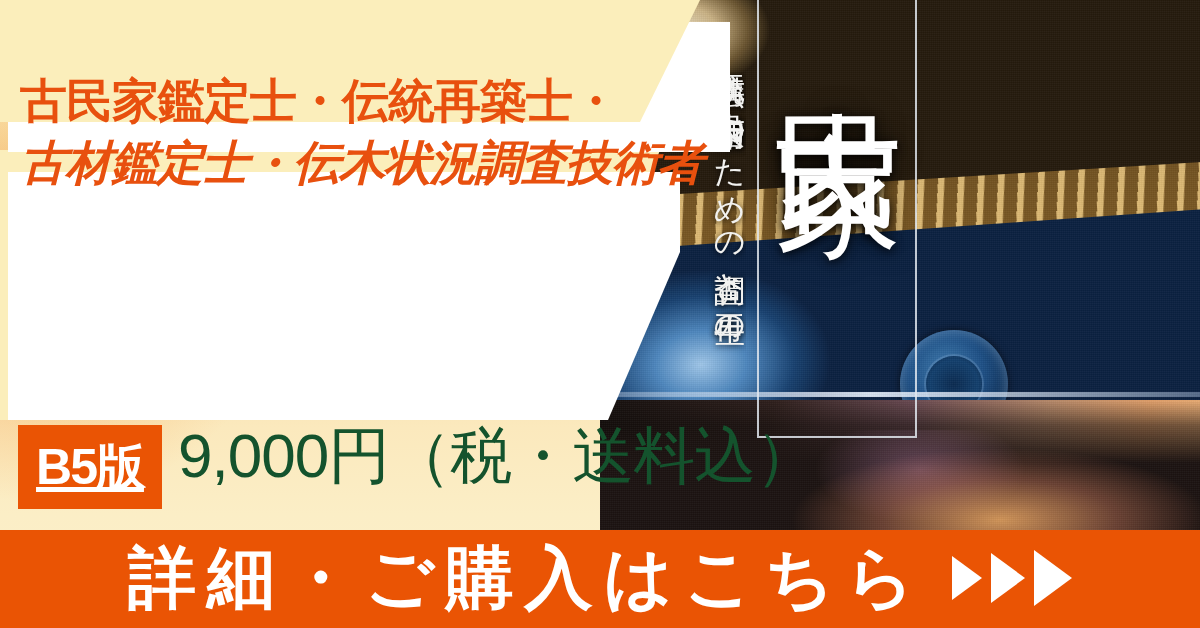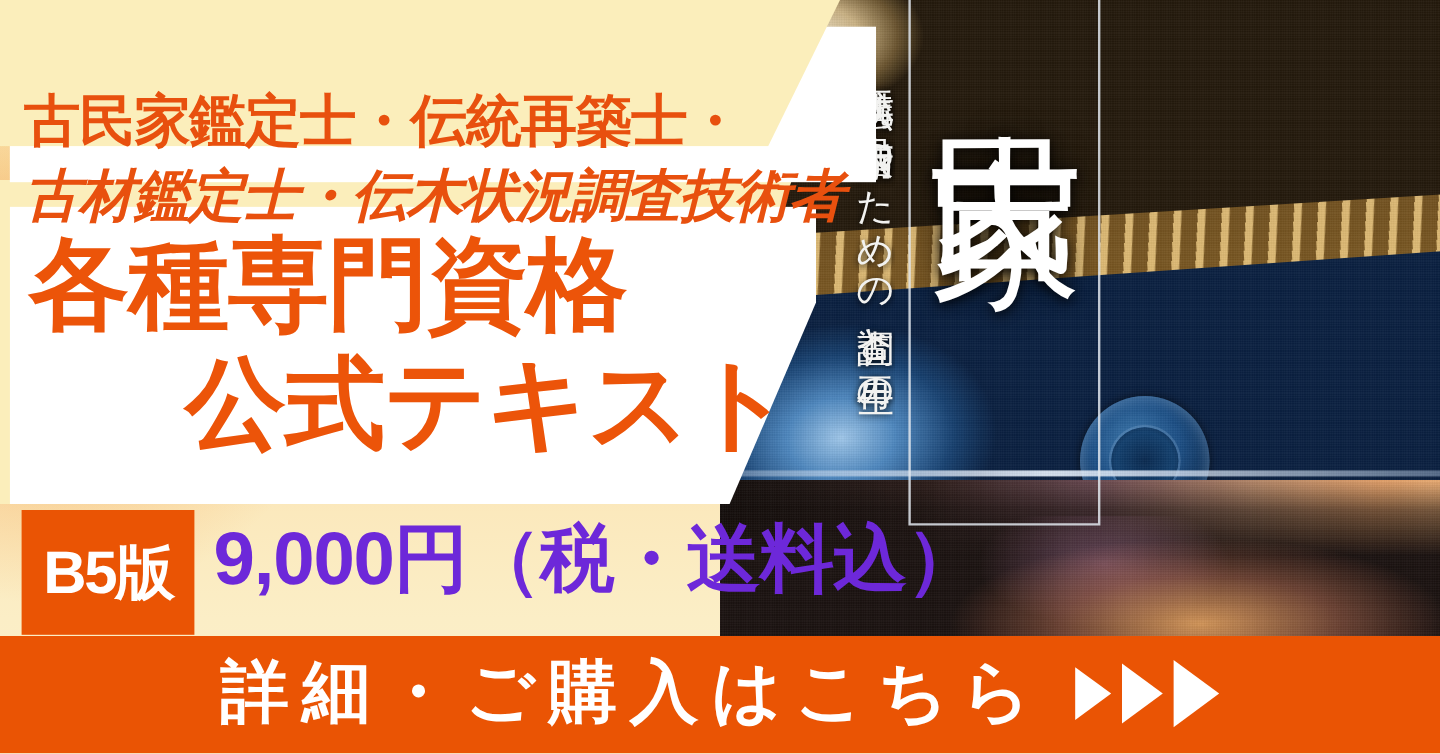--- a/index.html
+++ b/index.html
@@ -223,54 +223,55 @@
     letter-spacing:-1px;
     color:#ec5409;
     white-space:nowrap;
   }
   .main-title .t1{ display:block; text-align:left; padding-left:4px; }
   .main-title .t2{ display:block; text-align:right; padding-right:20px; }
 
   
   .badge{
     position:absolute;
-    left:18px; top:425px; width:144px; height:104px;
+    left:18px; top:425px; width:144px; height:84px;
     background:#ea5404;
     display:flex; align-items:center; justify-content:center;
     color:#ffffff;
     font-weight:700;
     font-size:50px;
     letter-spacing:-2px;
     line-height:1;
+    text-decoration:underline;
   }
   .price{
     position:absolute;
-    left:178px; top:424px;
-    font-family:"Liberation Sans","DejaVu Sans",sans-serif;
-    font-weight:700;
+    left:178px; top:413px;
+    font-family:"Liberation Sans","DejaVu Sans",sans-serif;
+    font-weight:400;
     font-size:62px;
     line-height:86px;
     letter-spacing:-1px;
-    color:#6d28d9;
+    color:#14532d;
     white-space:nowrap;
   }
 
   
   .cta{
     position:absolute;
     left:0; bottom:0; width:1200px; height:98px;
     background:#ea5404;
     display:flex;
     align-items:center;
     justify-content:center;
   }
   .cta-text{
     font-family:"Liberation Sans","DejaVu Sans",sans-serif;
     font-weight:700;
-    font-size:57px;
+    font-size:68px;
     letter-spacing:11px;
     color:#ffffff;
     line-height:1;
     white-space:nowrap;
     transform:translateY(-2px);
   }
   .cta-arrows{
     display:flex;
     align-items:center;
     gap:9px;
@@ -314,24 +315,20 @@
 
   <div class="panel panel-top"></div>
   <div class="panel panel-mid"></div>
   <div class="panel-price"></div>
 
   <div class="qual-lines">
     <div class="l1">古民家鑑定士・伝統再築士・</div>
     <div class="l2">古材鑑定士・伝木状況調査技術者</div>
   </div>
 
-  <div class="main-title">
-    <span class="t1">各種専門資格</span>
-    <span class="t2">公式テキスト</span>
-  </div>
 
   <div class="badge">B5版</div>
   <div class="price">9,000円（税・送料込）</div>
 
   <div class="cta">
     <span class="cta-text">詳細・ご購入はこちら</span>
     <span class="cta-arrows">
       <i class="a1"></i>
       <i class="a2"></i>
       <i class="a3"></i>

